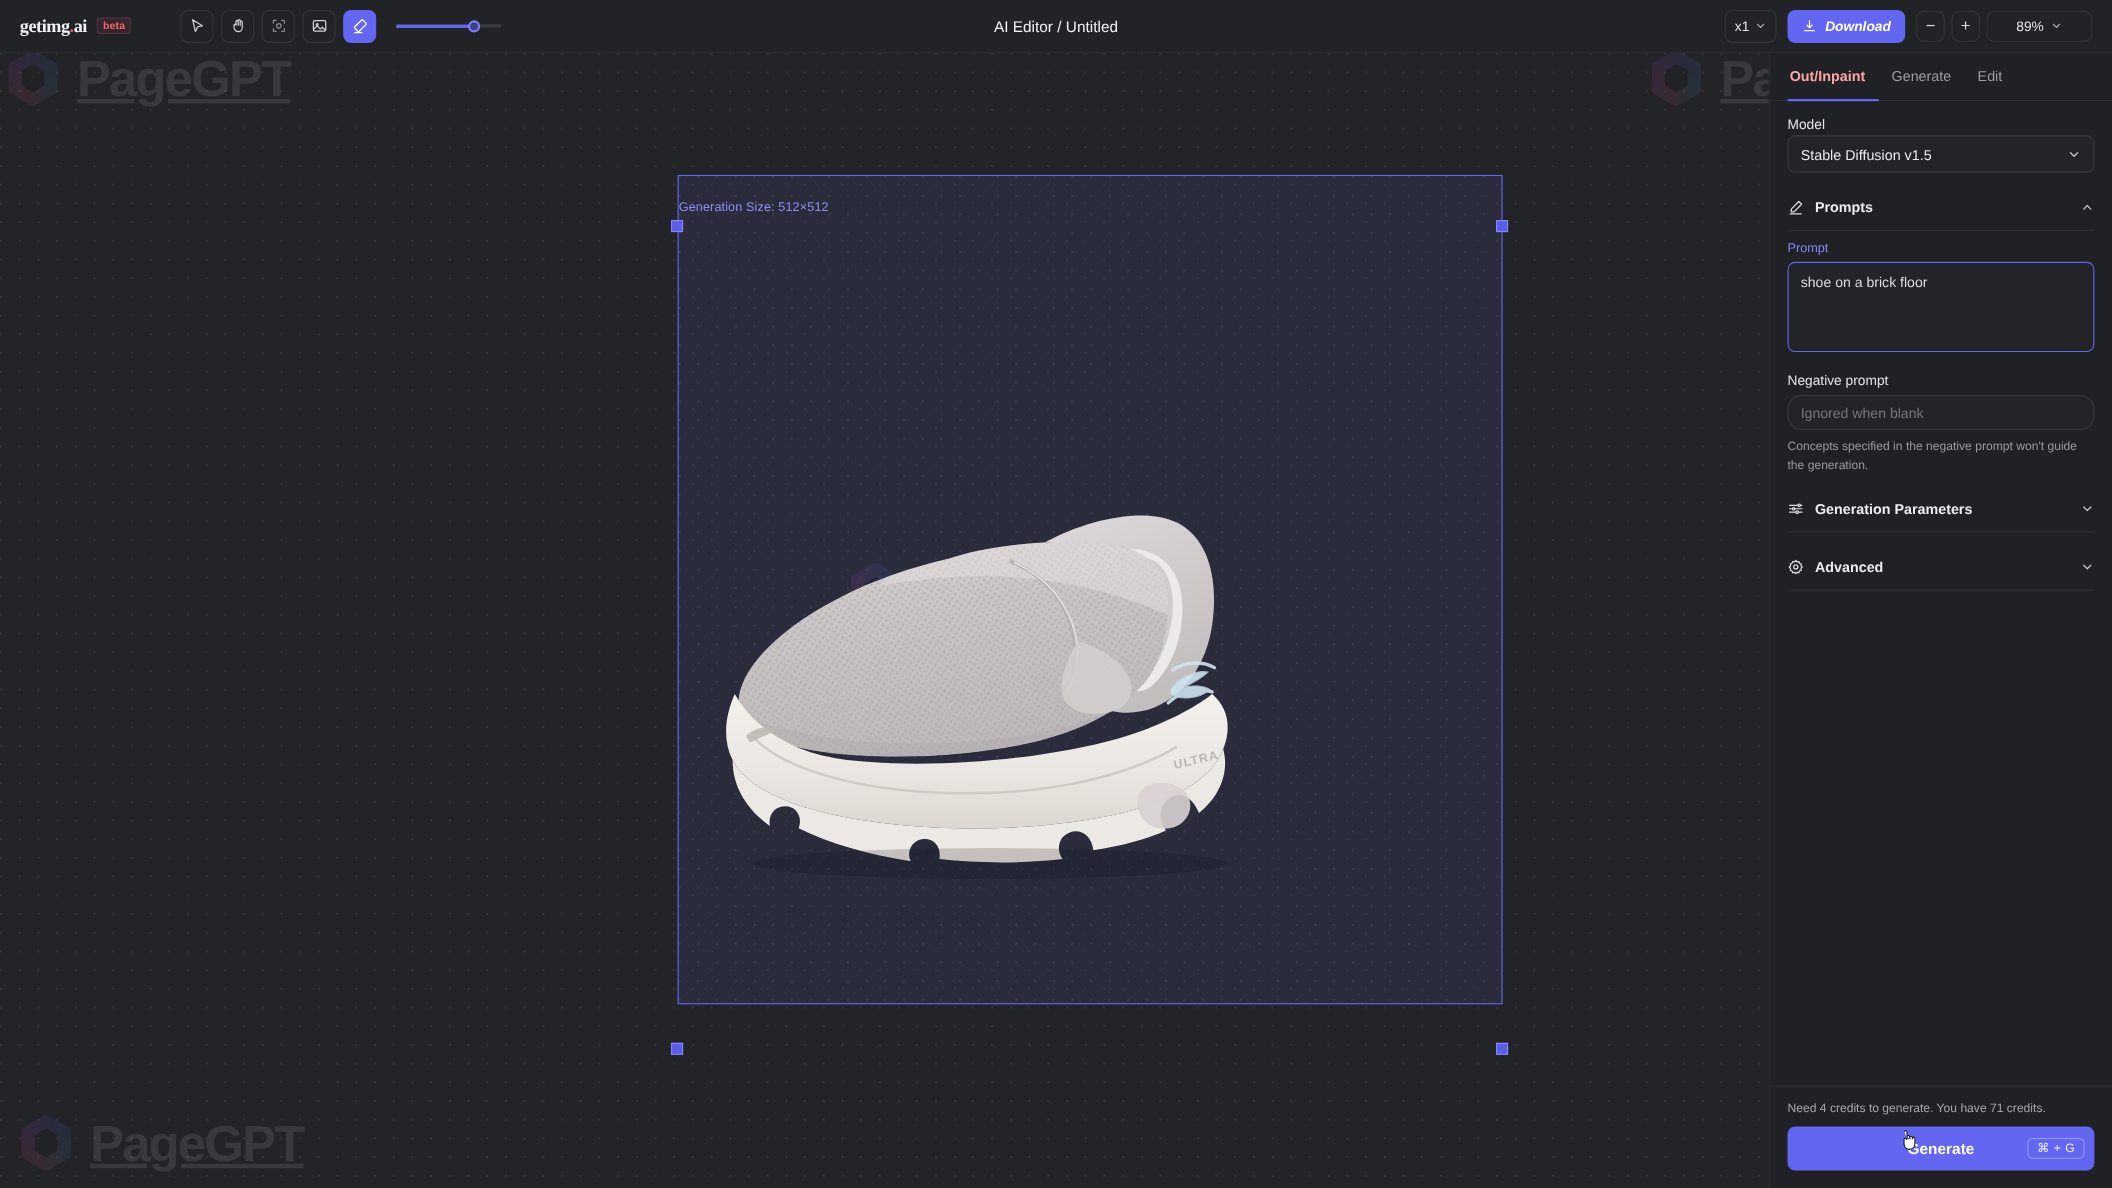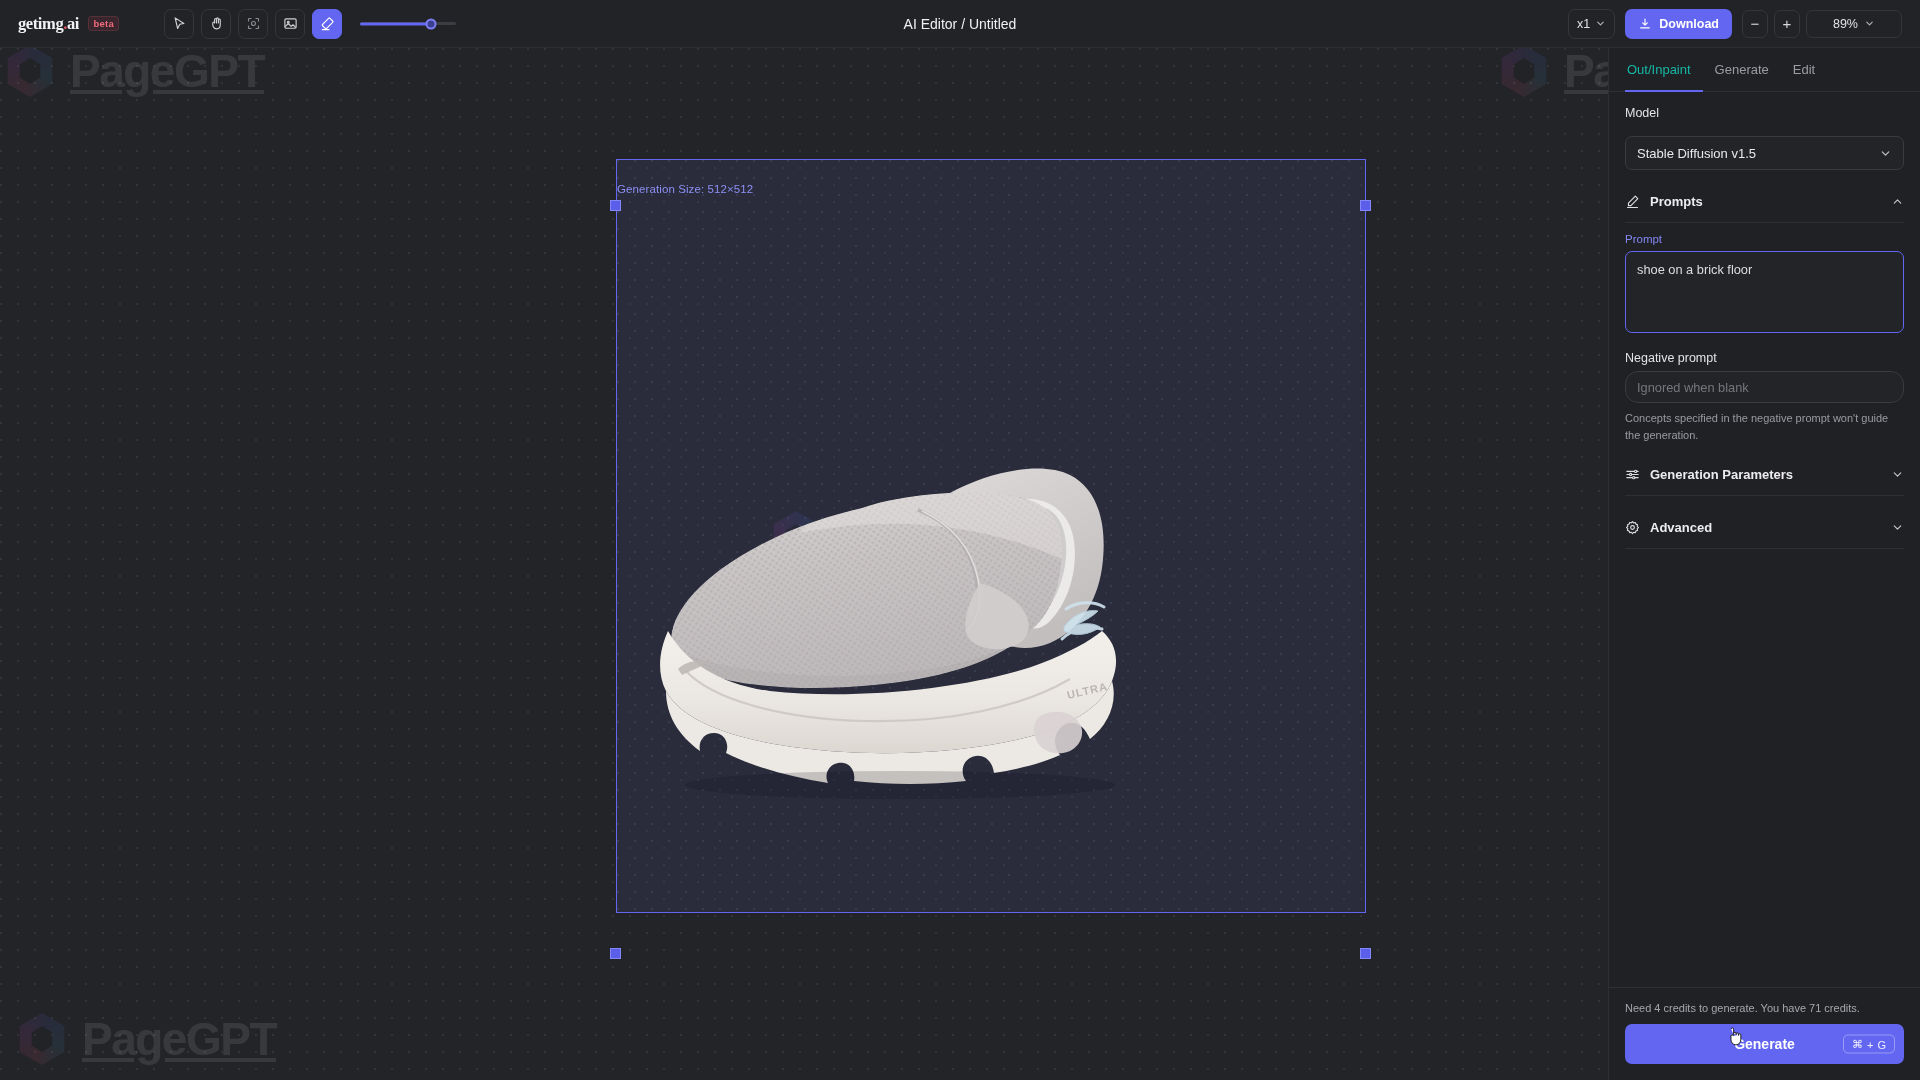--- a/index.html
+++ b/index.html
@@ -64,21 +64,21 @@
   }
   .scale-select {
     height:30px; min-width:46px; border-radius:7px;
     border:1px solid #35363a; background:transparent;
     display:flex; align-items:center; gap:5px; padding:0 8px;
     font-size:12.5px; color:#e2e2e5; cursor:pointer;
   }
   .dl-btn {
     height:30px; border-radius:7px; background:#6366f1;
     display:flex; align-items:center; gap:7px; padding:0 13px;
-    font-size:12.5px; font-weight:600; color:#fff; cursor:pointer;
+    font-size:12.5px; font-weight:600; color:#fff; cursor:pointer;font-style:italic;
   }
   .zoom-group { display:flex; align-items:center; gap:6px; }
   .zoom-btn {
     width:26px; height:28px; border-radius:7px;
     border:1px solid #35363a; background:transparent;
     display:flex; align-items:center; justify-content:center;
     font-size:15px; color:#d9d9dd; cursor:pointer; line-height:1;
   }
   .zoom-val {
     height:28px; border-radius:7px; border:1px solid #35363a;
@@ -153,25 +153,25 @@
   .tabs {
     display:flex; gap:0; padding:0 16px;
     border-bottom:1px solid #2e2f32; height:44px; align-items:stretch;
   }
   .tab {
     display:flex; align-items:center; padding:0 12px;
     font-size:13px; color:#9b9ba2; cursor:pointer;
     border-bottom:2px solid transparent; margin-bottom:-1px;
   }
   .tab:first-child { padding-left:2px; }
-  .tab.active { color:#14b8a6; border-bottom-color:#6366f1; font-weight:400; }
+  .tab.active { color:#fca5a5; border-bottom-color:#6366f1; font-weight:700; }
 
   .panel-body { padding:14px 16px 0 16px; flex:1; overflow:hidden; }
 
-  .field-label { font-size:12.5px; color:#e3e3e6; margin-bottom:16px; font-weight:500; }
+  .field-label { font-size:12.5px; color:#e3e3e6; margin-bottom:3px; font-weight:500; }
   .select-box {
     height:34px; border:1px solid #3a3b3f; border-radius:7px;
     background:#232427; display:flex; align-items:center;
     justify-content:space-between; padding:0 11px;
     font-size:13px; color:#e9e9ec; cursor:pointer;
   }
 
   .section-hdr {
     display:flex; align-items:center; gap:10px;
     height:42px; margin-top:10px; cursor:pointer;

